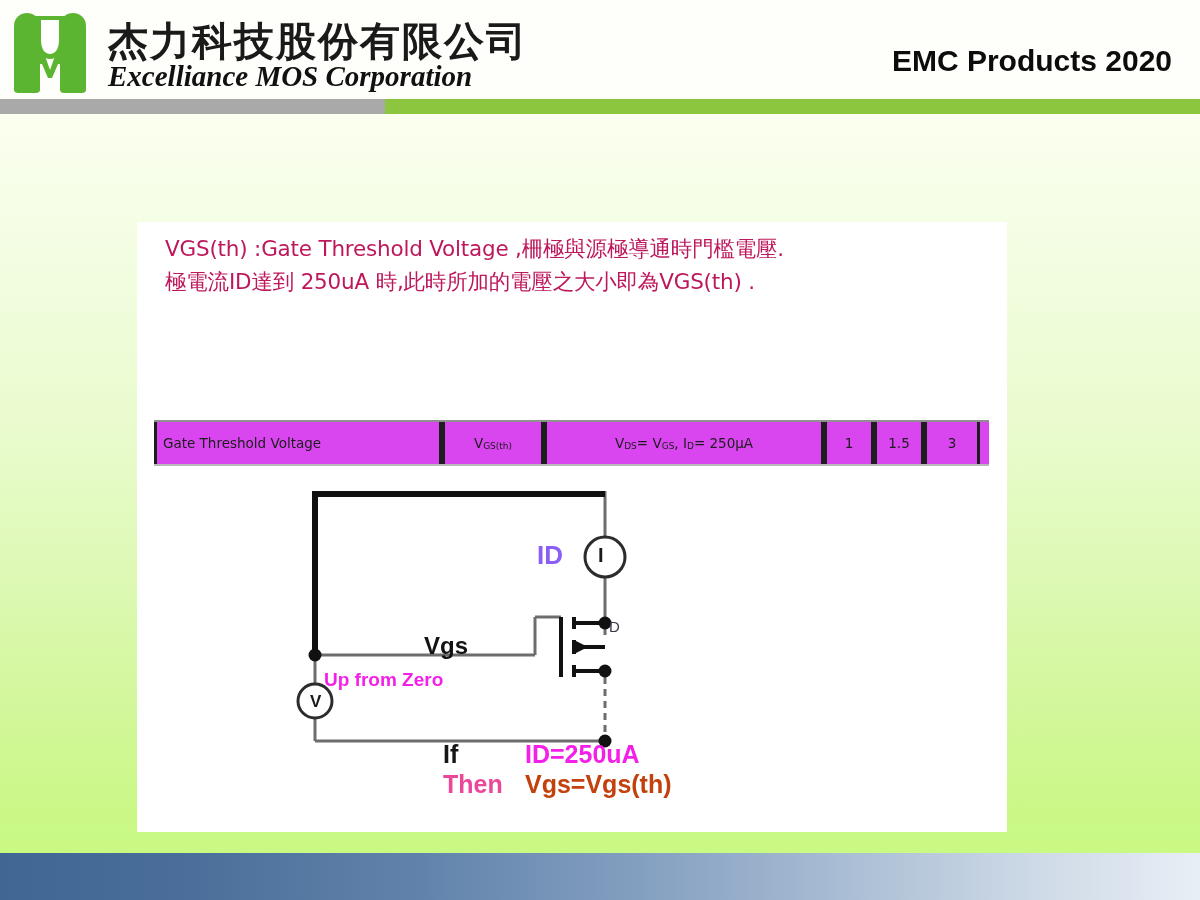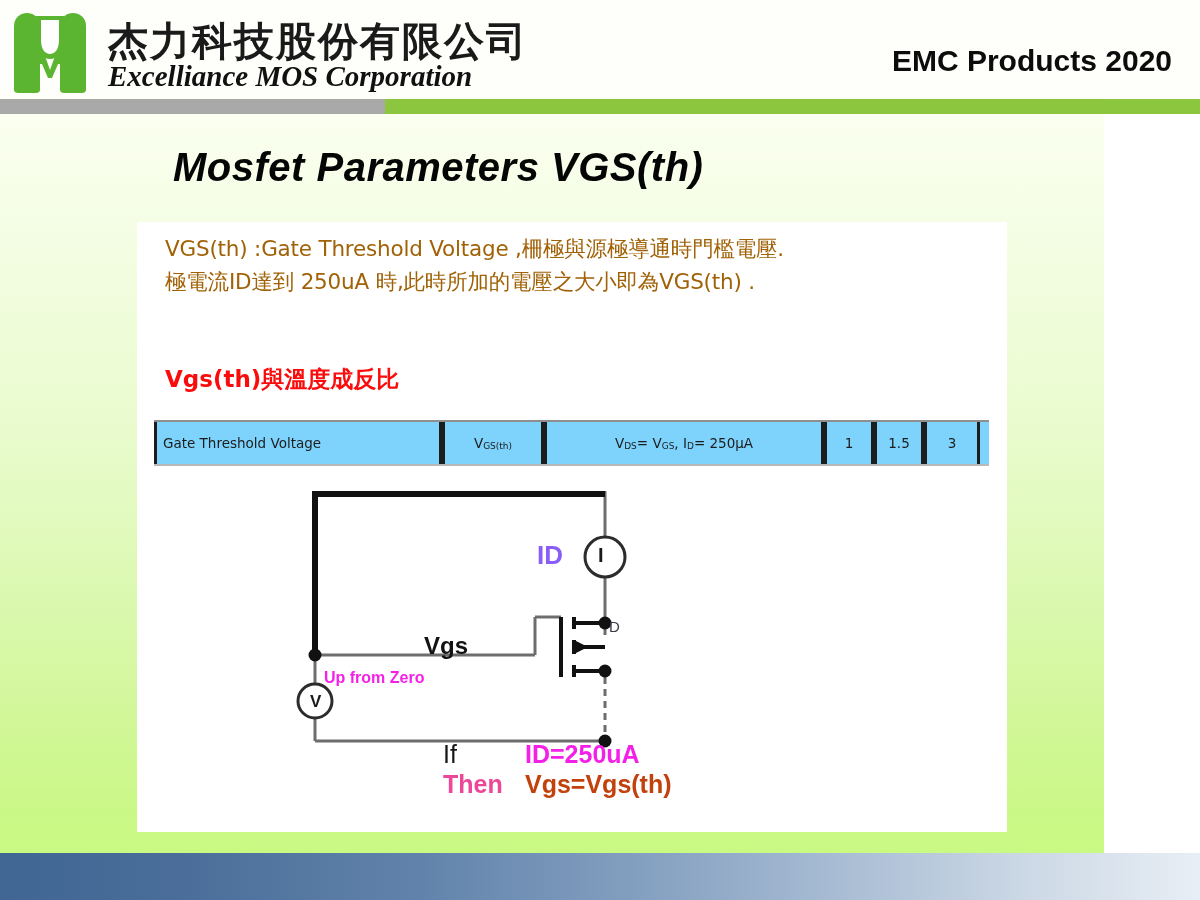--- a/index.html
+++ b/index.html
@@ -3,21 +3,21 @@
 <meta charset="utf-8">
 <style>
   * { box-sizing: border-box; margin: 0; padding: 0; }
   html, body {
     width: 1200px; height: 900px;
     font-family: "Liberation Sans", sans-serif;
     overflow: hidden;
   }
   .slide {
     position: relative;
-    width: 1104px; height: 900px;
+    width: 1200px; height: 900px;
     background: linear-gradient(to bottom, #fdfff7 0%, #fbfff0 12%, #f2fde0 30%, #e9fbcd 48%, #ddf9b4 64%, #d3f79c 78%, #caf887 90%, #c8fb7f 100%);
   }
 
   
   .header {
     position: absolute; left: 0; top: 0;
     width: 1200px; height: 98px;
     background: #fefffa;
   }
   .logo-mark {
@@ -62,39 +62,39 @@
     position: absolute; left: 137px; top: 222px;
     width: 870px; height: 610px;
     background: #ffffff;
   }
 
   .desc {
     position: absolute; left: 28px; top: 10px;
     width: 830px;
     font-family: "DejaVu Sans", sans-serif;
     font-size: 21.5px; line-height: 33px;
-    color: #a16207; letter-spacing: -0.2px;
+    color: #be185d; letter-spacing: -0.2px;
   }
   .desc .ln { display: block; white-space: nowrap; }
 
   .red-note {
     position: absolute; left: 28px; top: 142px;
     font-family: "DejaVu Sans", sans-serif;
     font-size: 23px; font-weight: 700; color: #fb0c0c;
     white-space: nowrap;
   }
 
   
   .spec-table {
     position: absolute; left: 17px; top: 198px;
     width: 835px; height: 46px;
     border-top: 2px solid #8f8f8f;
     border-bottom: 2px solid #b9b9b9;
     display: flex;
-    background: #7dd3fc;
+    background: #d946ef;
   }
   .spec-table .cell {
     height: 100%;
     display: flex; align-items: center;
     font-family: "DejaVu Sans", sans-serif;
     font-size: 13.5px; color: #1c1c1c;
     border-left: 3px solid #1d1d1d;
     border-right: 3px solid #1d1d1d;
     padding: 0 6px;
     white-space: nowrap;
@@ -111,25 +111,25 @@
   .circuit { position: absolute; left: 0; top: 255px; width: 870px; height: 355px; }
   .circuit svg { display: block; }
 
   .lbl { position: absolute; font-family: "Liberation Sans", sans-serif; white-space: nowrap; }
   .lbl-vgs {
     left: 287px; top: 410px;
     font-size: 24px; font-weight: 700; color: #131313;
   }
   .lbl-upzero {
     left: 187px; top: 447px;
-    font-size: 16px; font-weight: 700; color: #f520e8;
+    font-size: 19px; font-weight: 700; color: #f520e8;
   }
   .lbl-if {
     left: 306px; top: 518px;
-    font-size: 25px; font-weight: 400; color: #151515;
+    font-size: 25px; font-weight: 700; color: #151515;
   }
   .lbl-then {
     left: 306px; top: 548px;
     font-size: 25px; font-weight: 700; color: #ec4899;
   }
   .lbl-id250 {
     left: 388px; top: 518px;
     font-size: 25px; font-weight: 700; color: #f520e8;
   }
   .lbl-vgsth {
@@ -170,30 +170,28 @@
     <div class="company-zh">杰力科技股份有限公司</div>
     <div class="company-en">Excelliance MOS Corporation</div>
     <div class="header-right">EMC Products 2020</div>
   </div>
 
   <div class="rule">
     <div class="rule-gray"></div>
     <div class="rule-green"></div>
   </div>
 
-  <div class="slide-title">Mosfet Parameters  VGS(th)</div>
 
   <div class="panel">
 
     <div class="desc">
       <span class="ln">VGS(th) :Gate Threshold Voltage ,柵極與源極導通時門檻電壓.</span>
       <span class="ln">極電流ID達到 250uA 時,此時所加的電壓之大小即為VGS(th) .</span>
     </div>
 
-    <div class="red-note">Vgs(th)與溫度成反比</div>
 
     <div class="spec-table">
       <div class="cell c-param">Gate Threshold Voltage</div>
       <div class="cell c-sym">
         <span>V</span>
           <sub>GS(th)</sub>
       </div>
       <div class="cell c-cond">
         <span>V</span>
           <sub>DS</sub>

